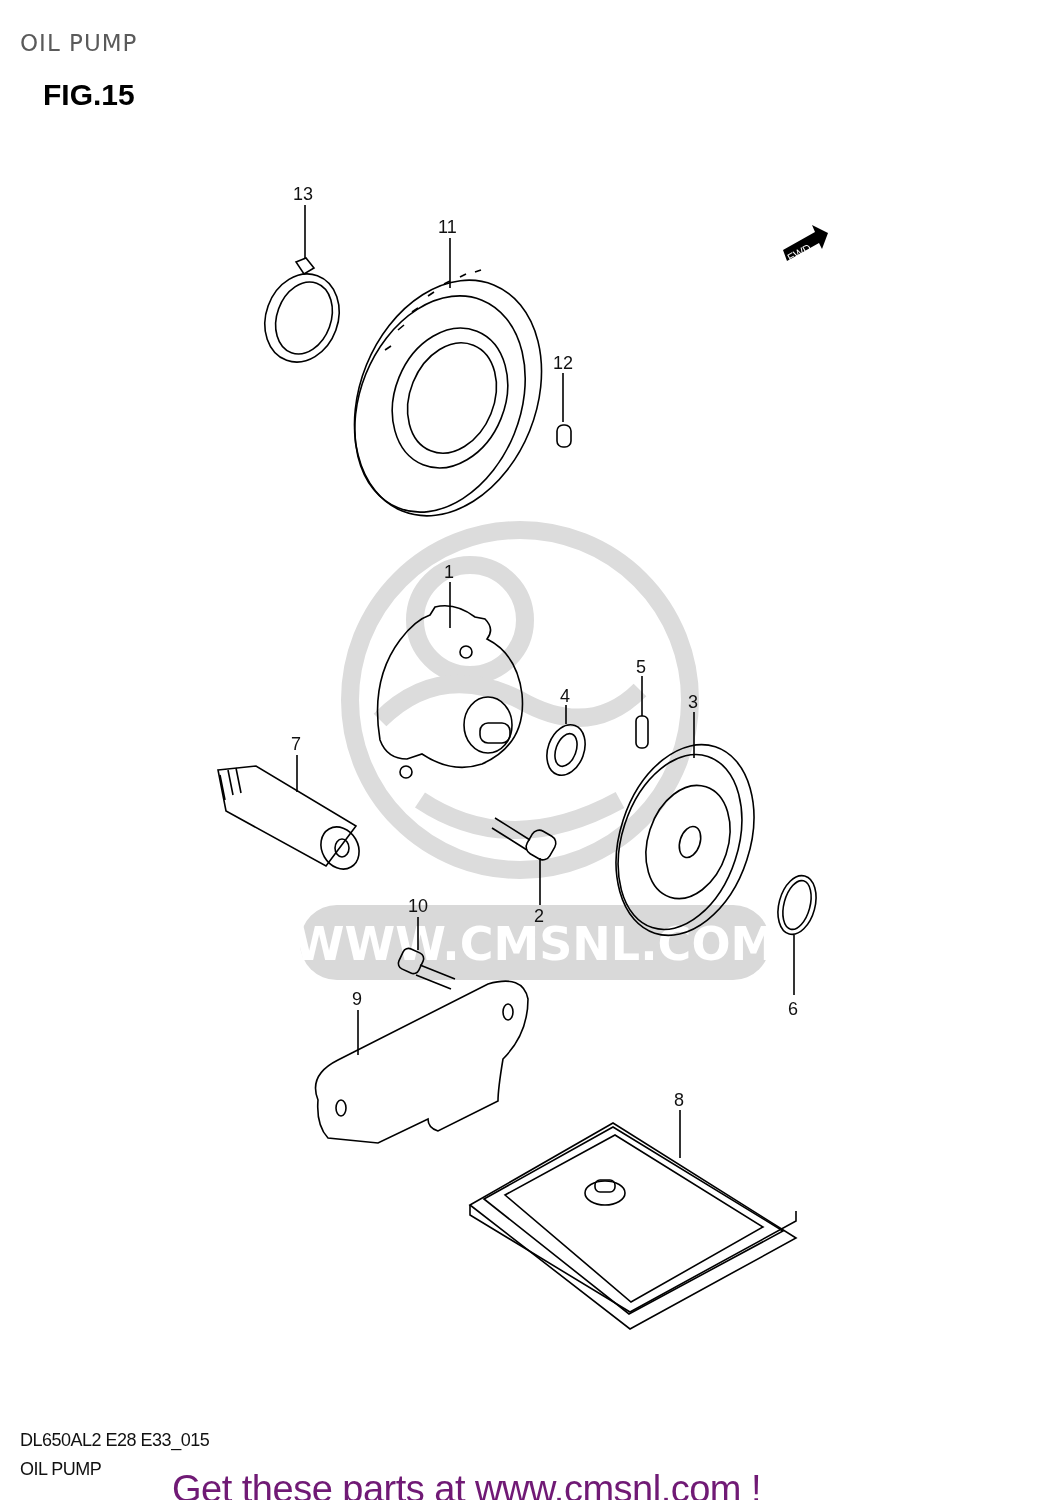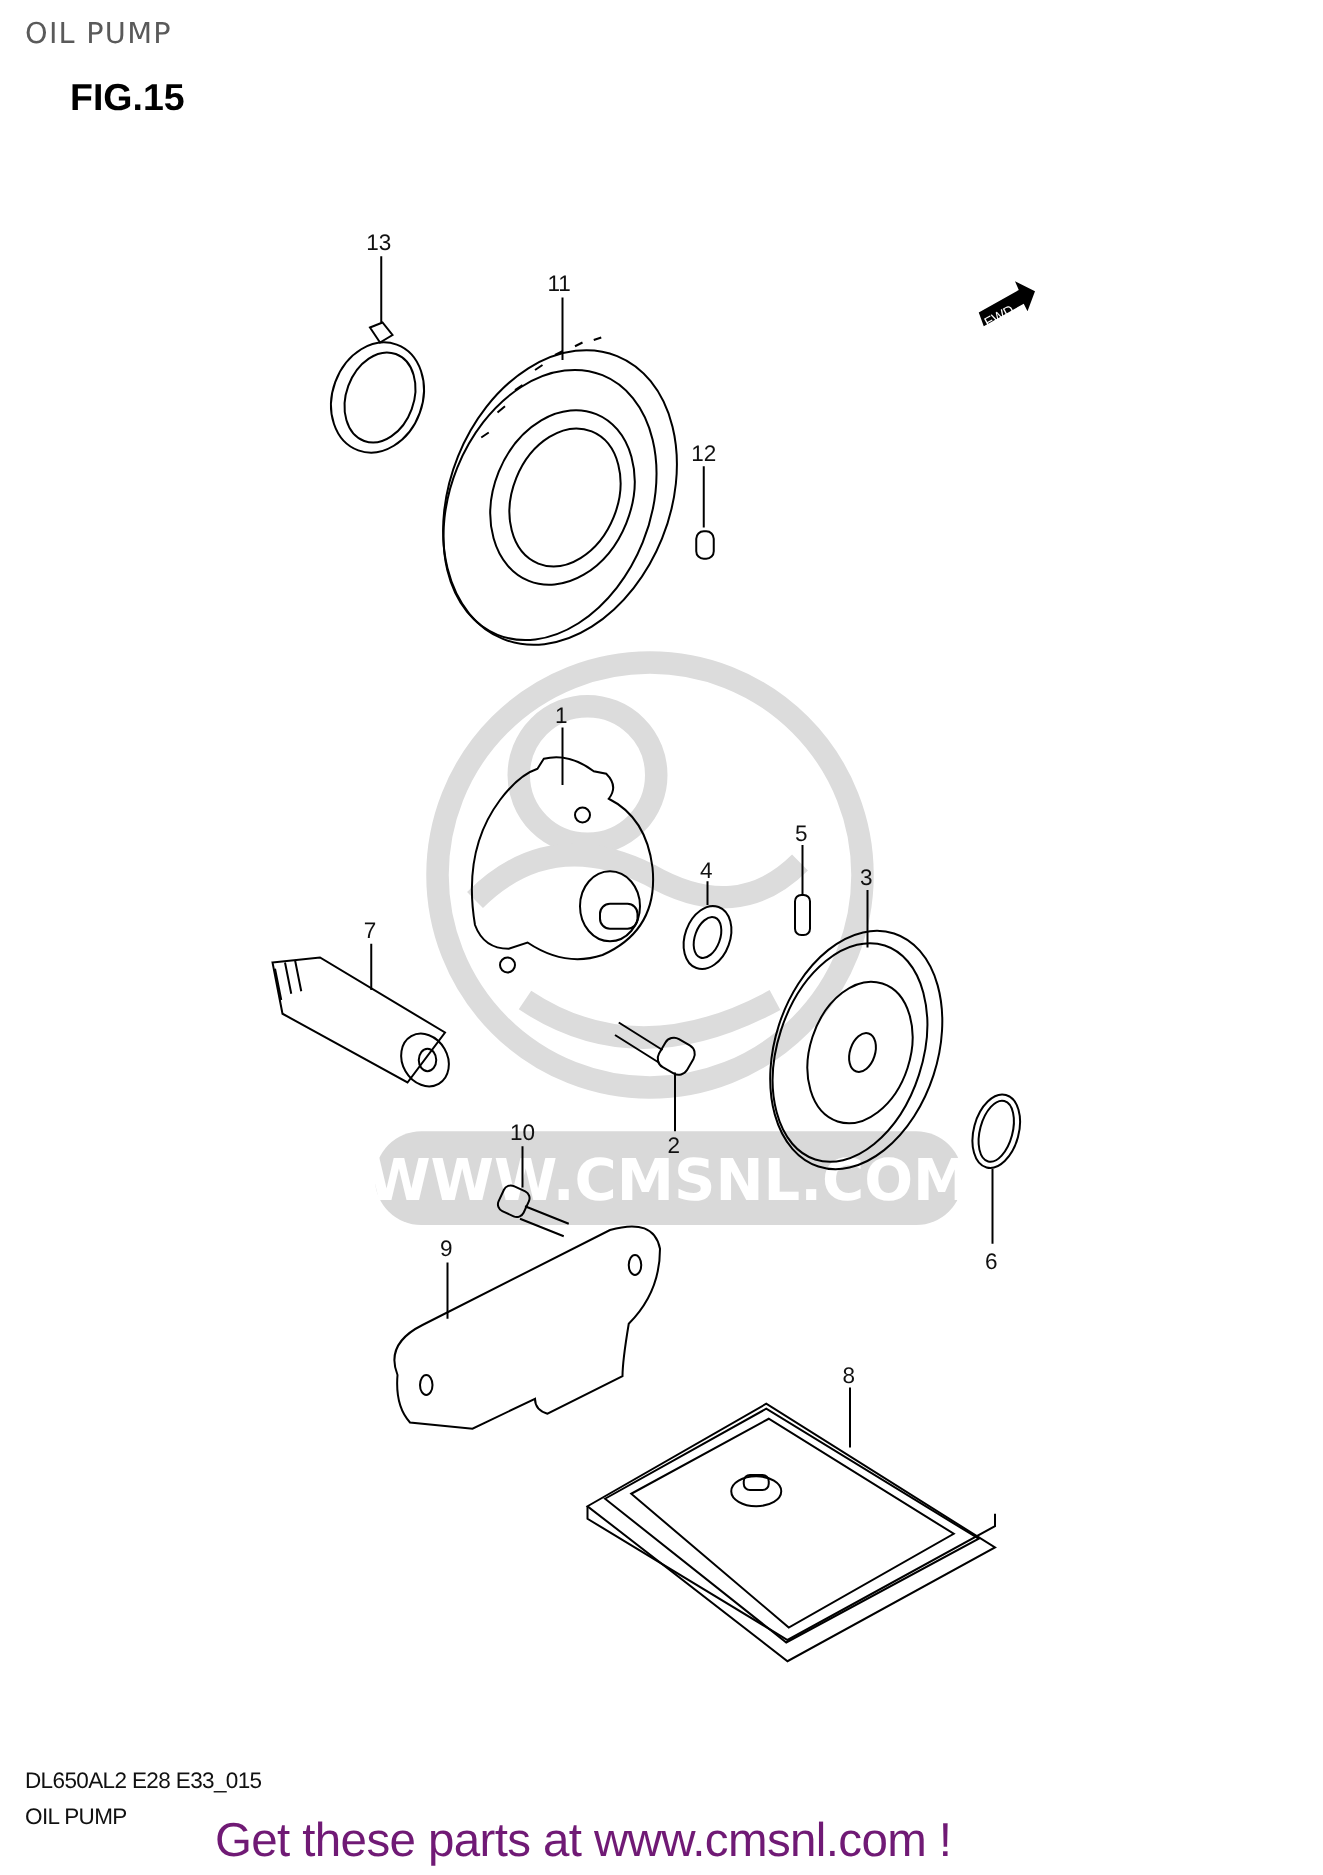--- a/index.html
+++ b/index.html
@@ -1,19 +1,19 @@
 <!DOCTYPE html>
 <html><head>
 <meta charset="utf-8">
 <style>
   html, body { margin:0; padding:0; background:#ffffff; }
   body { width:1058px; height:1500px; position:relative; overflow:hidden; font-family:"Liberation Sans", sans-serif; }
-  .abs { position:absolute; }
+  .abs { position:absolute;margin-top:16px; }
   .header-title { left:20px; top:14px; font-size:23px; color:#5a5a5a; letter-spacing:1px; font-family:"DejaVu Sans", sans-serif; }
-  .fig-label { left:56px; top:62px; font-size:30px; font-weight:bold; color:#000; font-family:"Liberation Sans", sans-serif; }
+  .fig-label { left:43px; top:62px; font-size:30px; font-weight:bold; color:#000; font-family:"Liberation Sans", sans-serif; }
   .footer-code { left:20px; top:1414px; font-size:18px; color:#111; letter-spacing:-0.5px;text-align:right; }
   .footer-name { left:20px; top:1443px; font-size:18px; color:#111; letter-spacing:-0.5px; }
   .promo { left:172px; top:1452px; font-size:38px; color:#701a75; font-family:Liberation Sans, sans-serif; letter-spacing:-0.5px; }
   svg#diagram { position:absolute; left:0; top:0; }
   .callout-num { font-family:"Liberation Sans", sans-serif; font-size:18px; fill:#111; }
   .wm-text { font-family:"DejaVu Sans", sans-serif; font-weight:bold; font-size:46px; fill:#ffffff; }
 </style>
 </head>
 <body>
 

